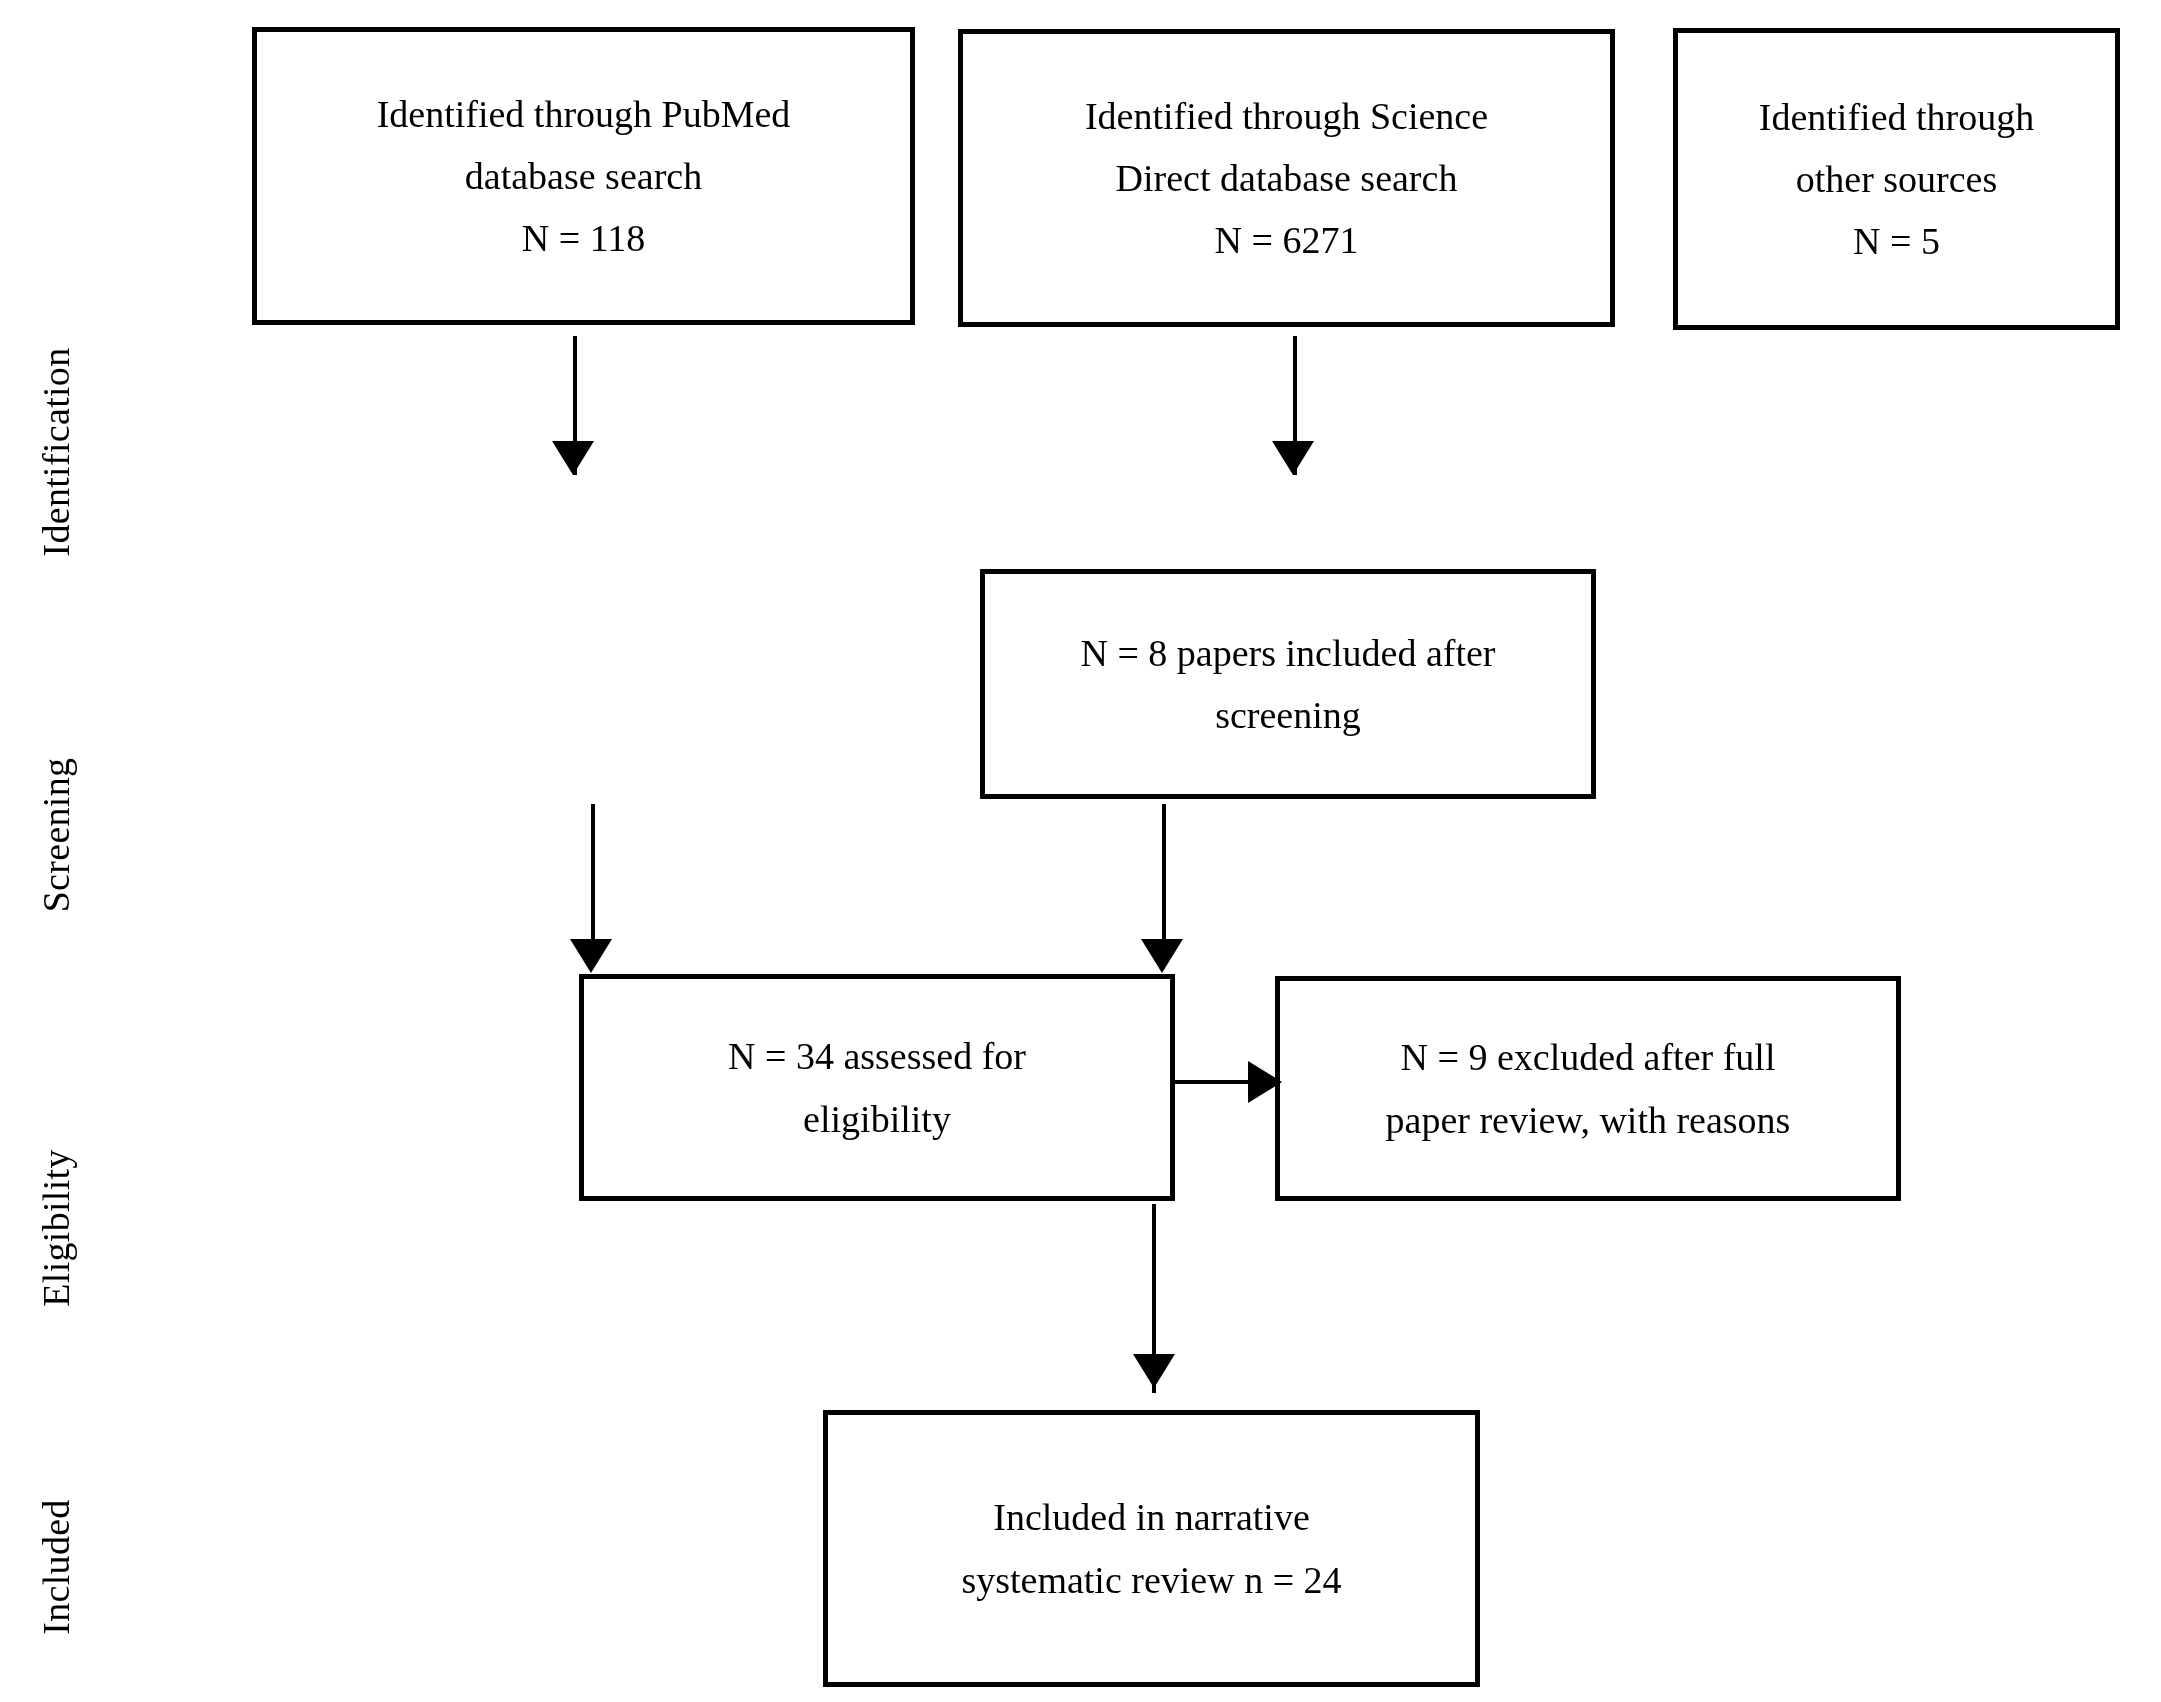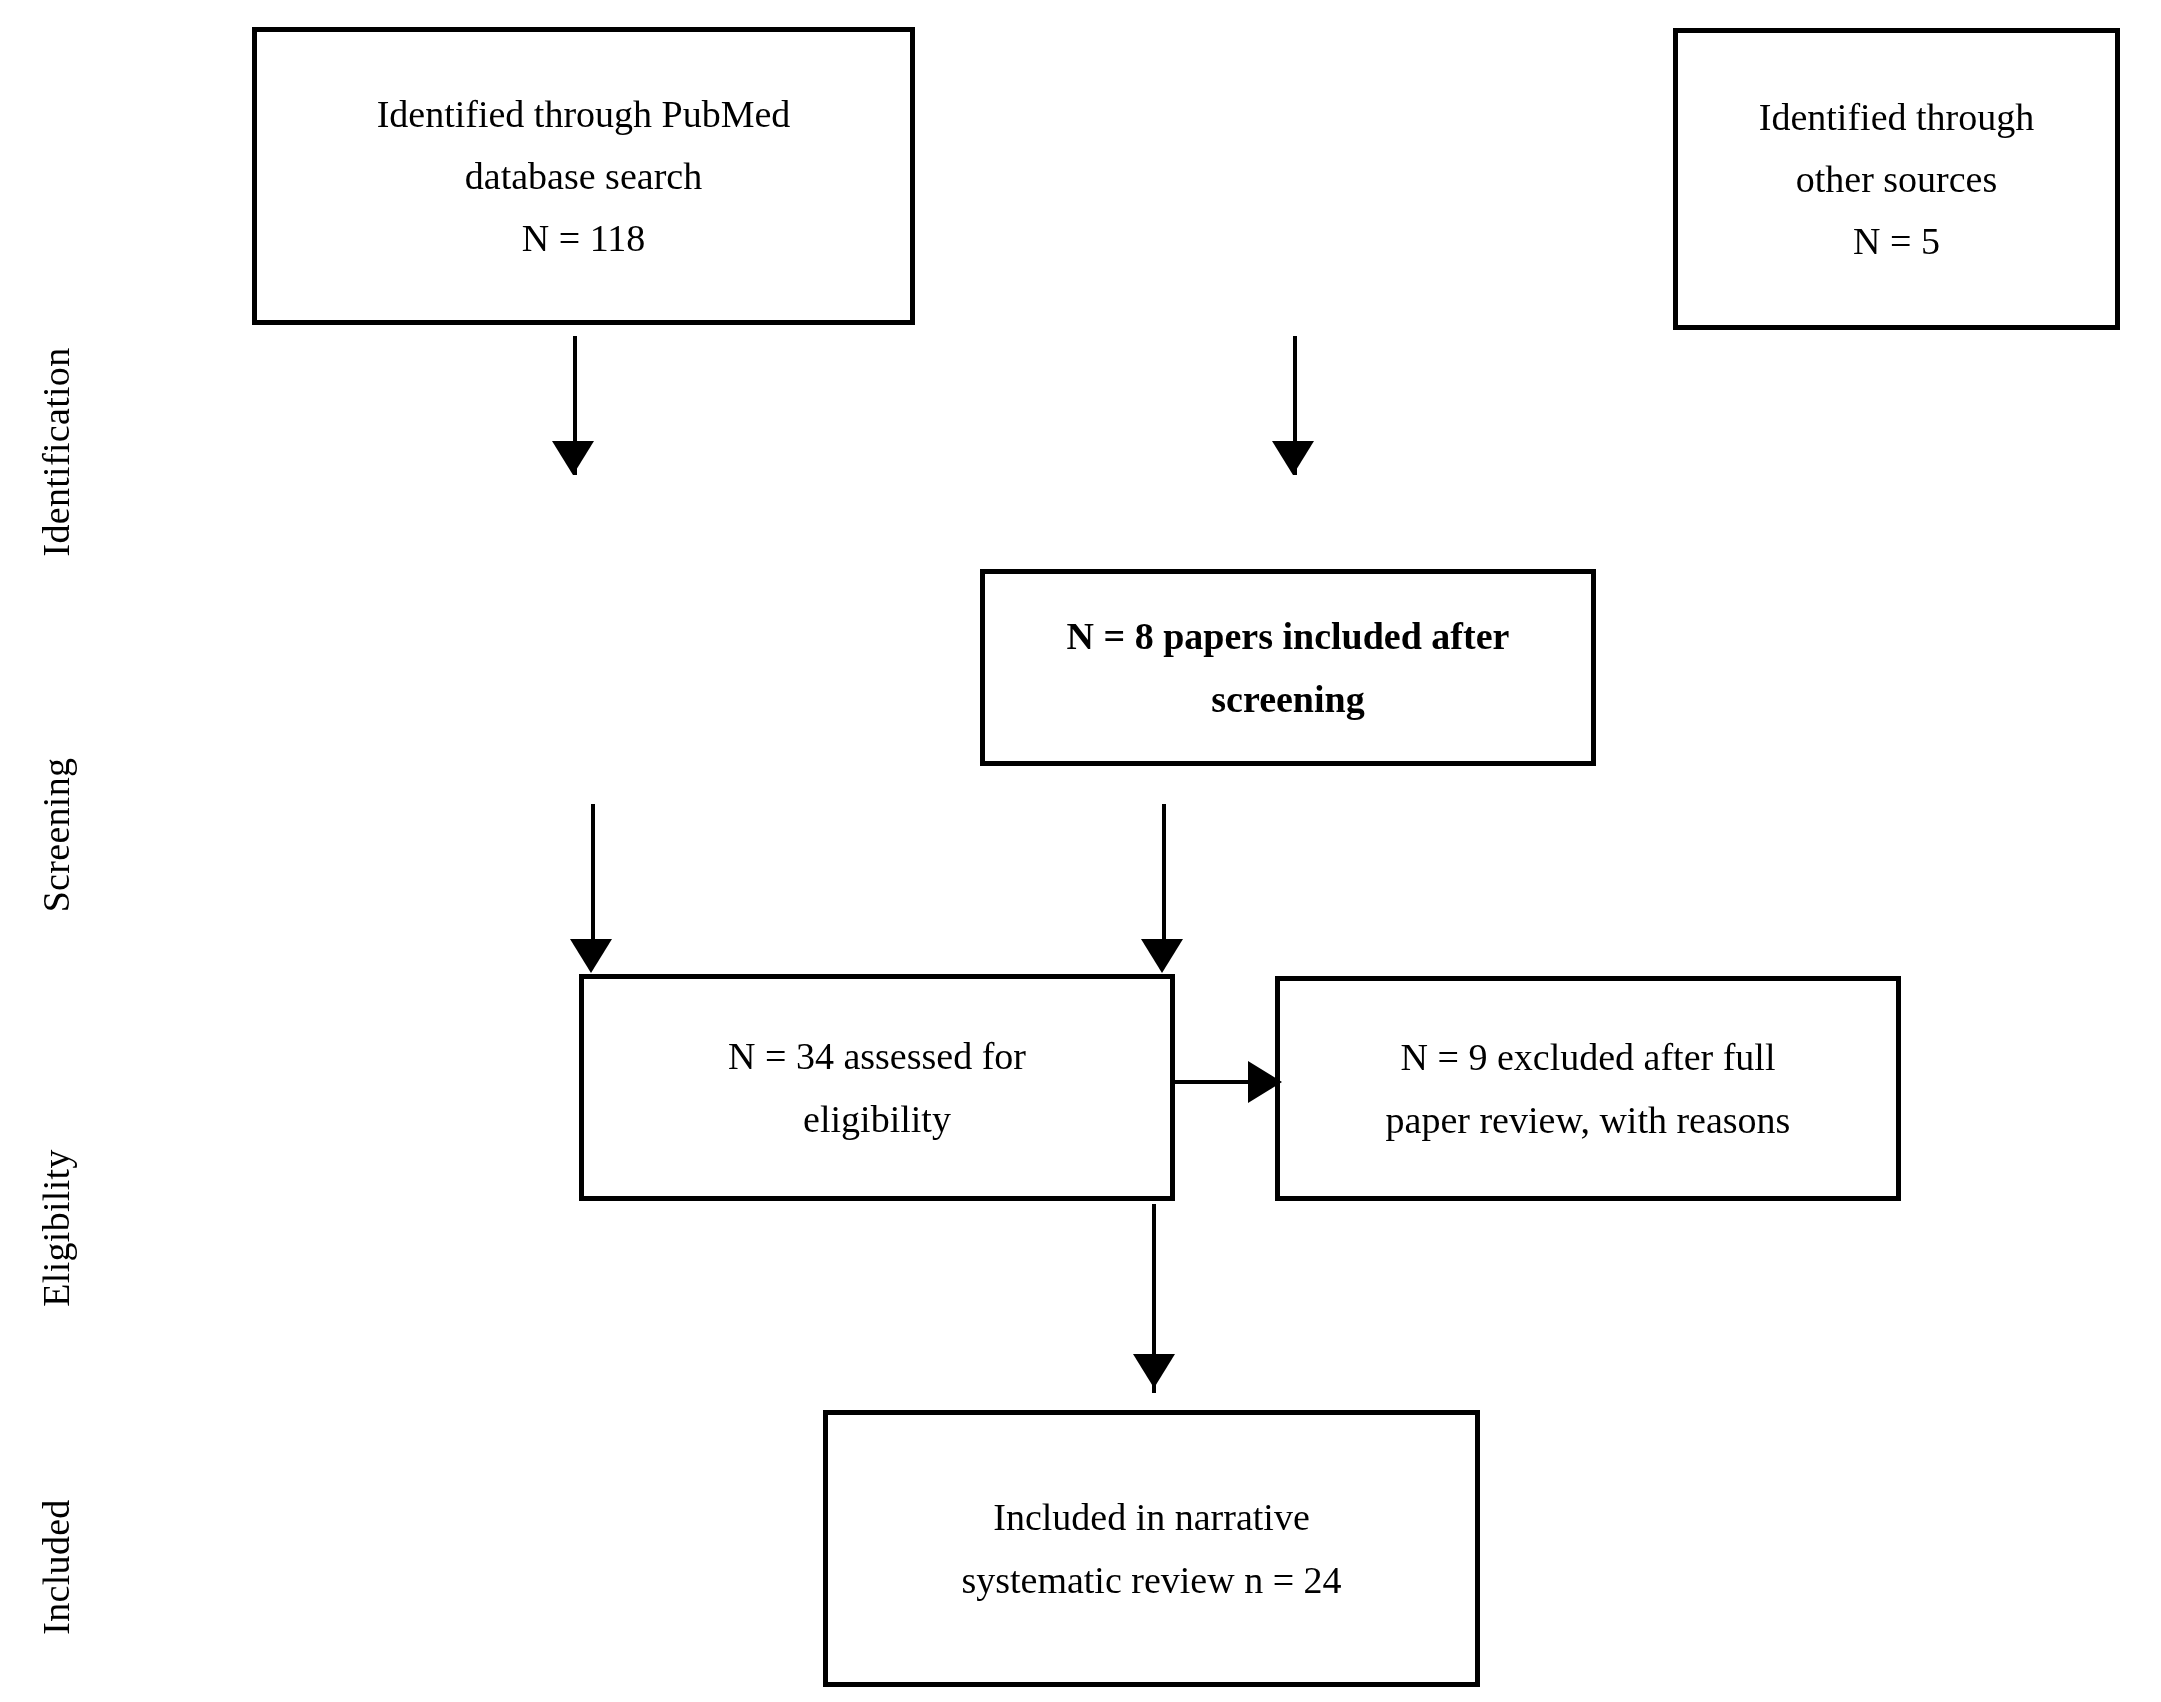--- a/index.html
+++ b/index.html
@@ -97,35 +97,40 @@
   <div class="stage-label" style="left:-111px; top:1548px; width:333px;">
     <span>Included</span>
   </div>
 
   <div class="flow-box" style="left:252px; top:27px; width:663px; height:298px;">
     <span class="line">Identified through PubMed</span>
     <span class="line">database search</span>
     <span class="line">N = 118</span>
   </div>
 
+  <div class="flow-box" style="left:958px; top:29px; width:657px; height:298px;">
+    <span class="line">Identified through Science</span>
+    <span class="line">Direct database search</span>
+    <span class="line">N = 6271</span>
+  </div>
 
   <div class="flow-box" style="left:1673px; top:28px; width:447px; height:302px;text-align:center;">
     <span class="line">Identified through</span>
     <span class="line">other sources</span>
     <span class="line">N = 5</span>
   </div>
 
   <div class="v-line" style="left:573px; top:336px; height:139px;"></div>
   <div class="arrow-down" style="left:552px; top:441px;"></div>
 
   <div class="v-line" style="left:1293px; top:336px; height:139px;"></div>
   <div class="arrow-down" style="left:1272px; top:441px;"></div>
 
 
-  <div class="flow-box" style="left:980px; top:569px; width:616px; height:197px;font-weight:bold;">
+  <div class="flow-box" style="left:980px; top:569px; width:616px; height:230px;">
     <span class="line">N = 8 papers included after</span>
     <span class="line">screening</span>
   </div>
 
   <div class="v-line" style="left:591px; top:804px; height:161px;"></div>
   <div class="arrow-down" style="left:570px; top:939px;"></div>
 
   <div class="v-line" style="left:1162px; top:804px; height:161px;"></div>
   <div class="arrow-down" style="left:1141px; top:939px;"></div>
 

